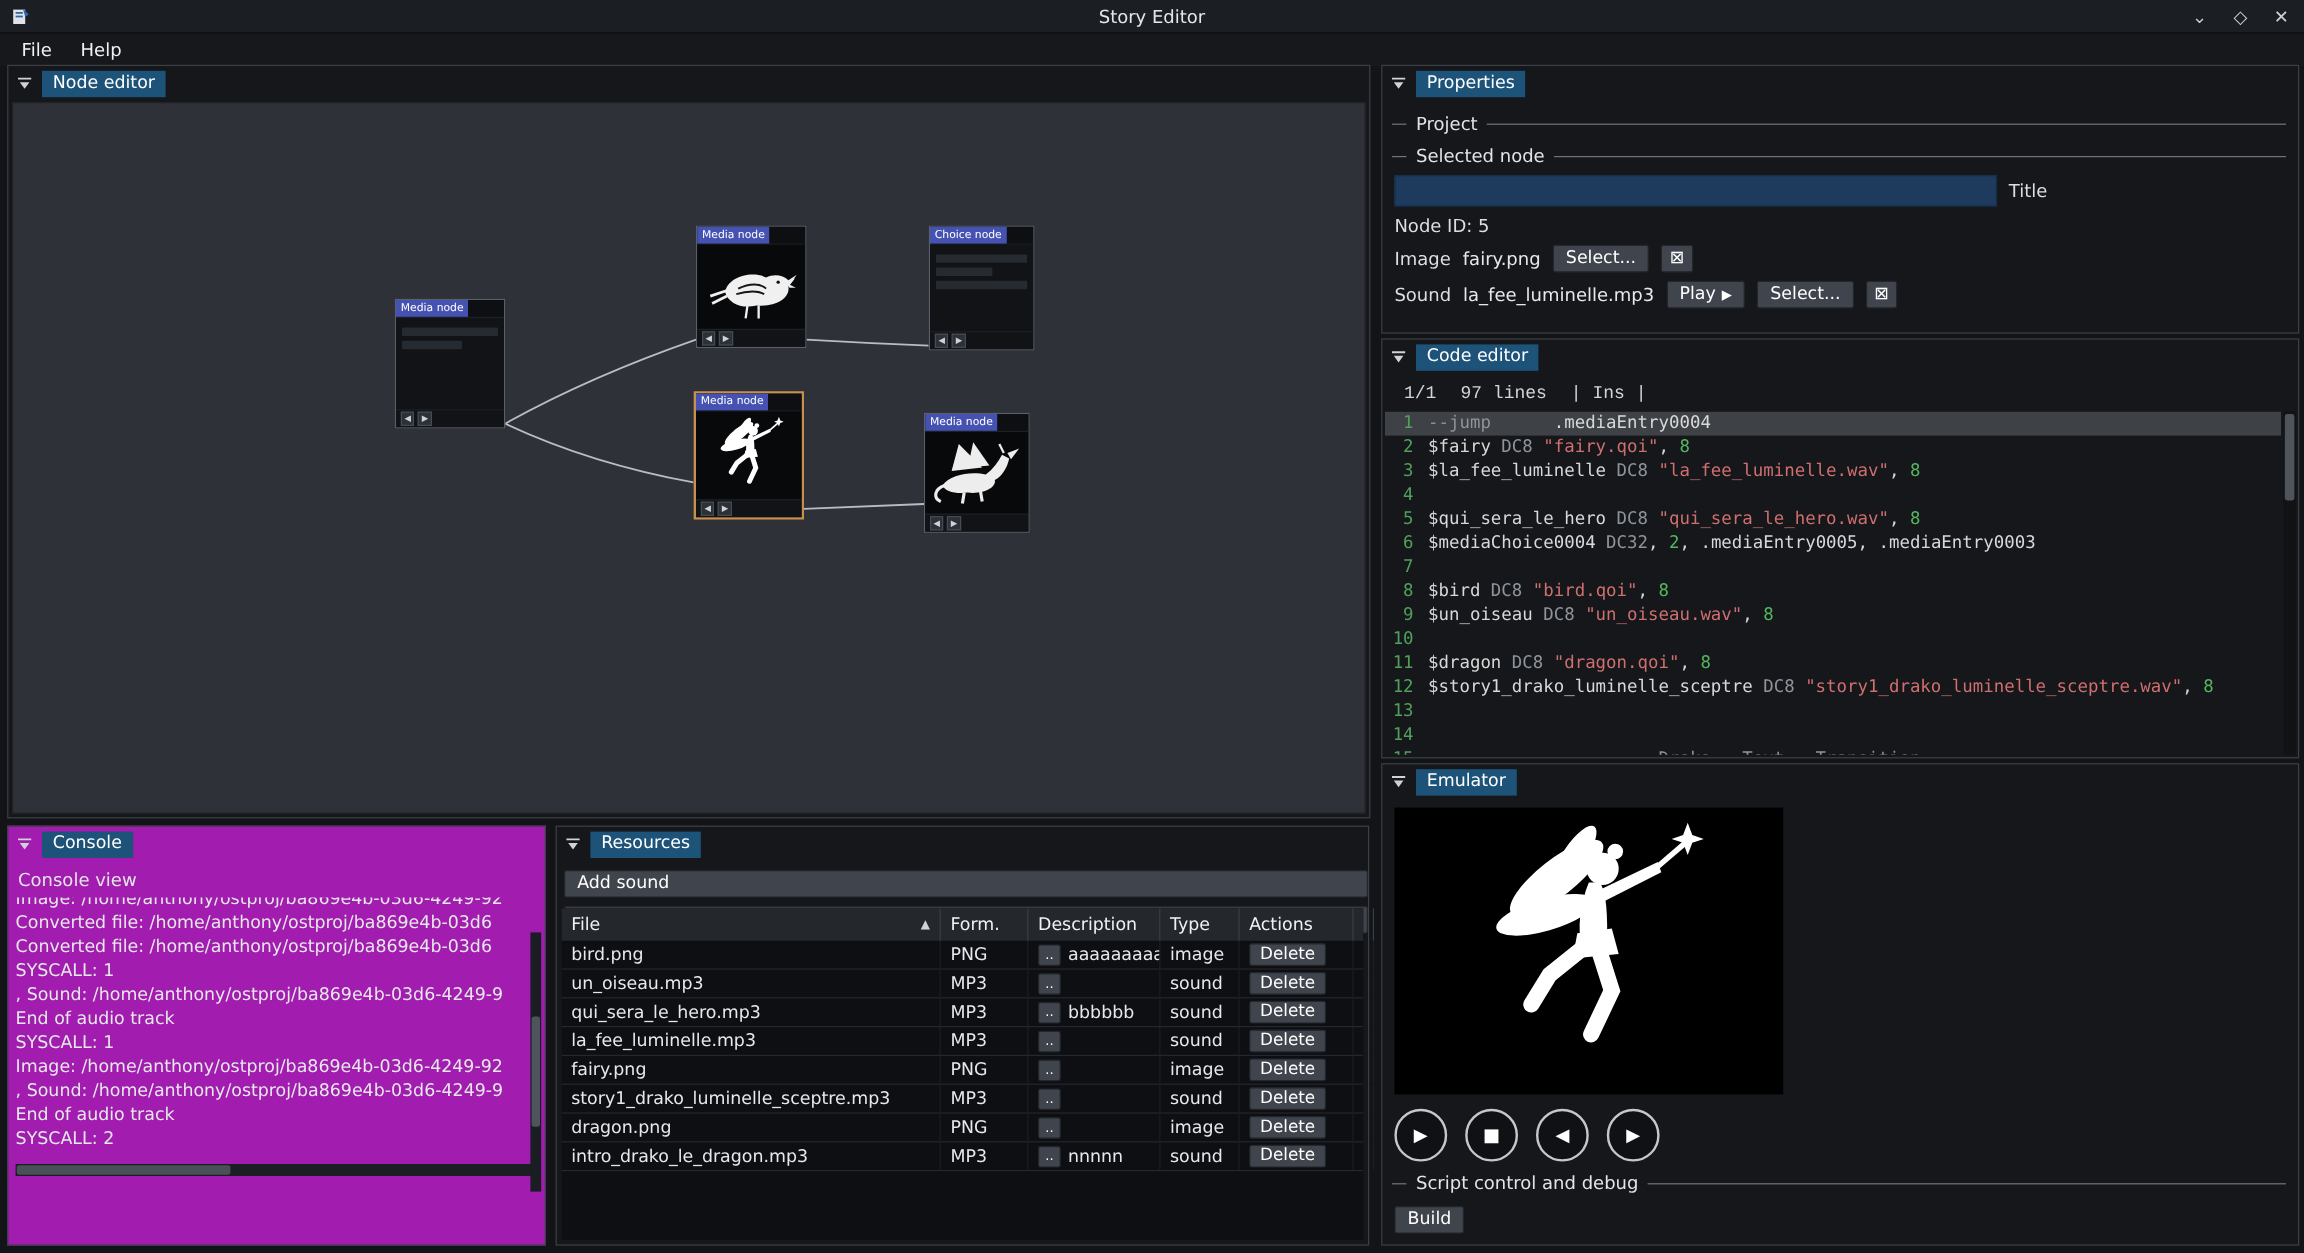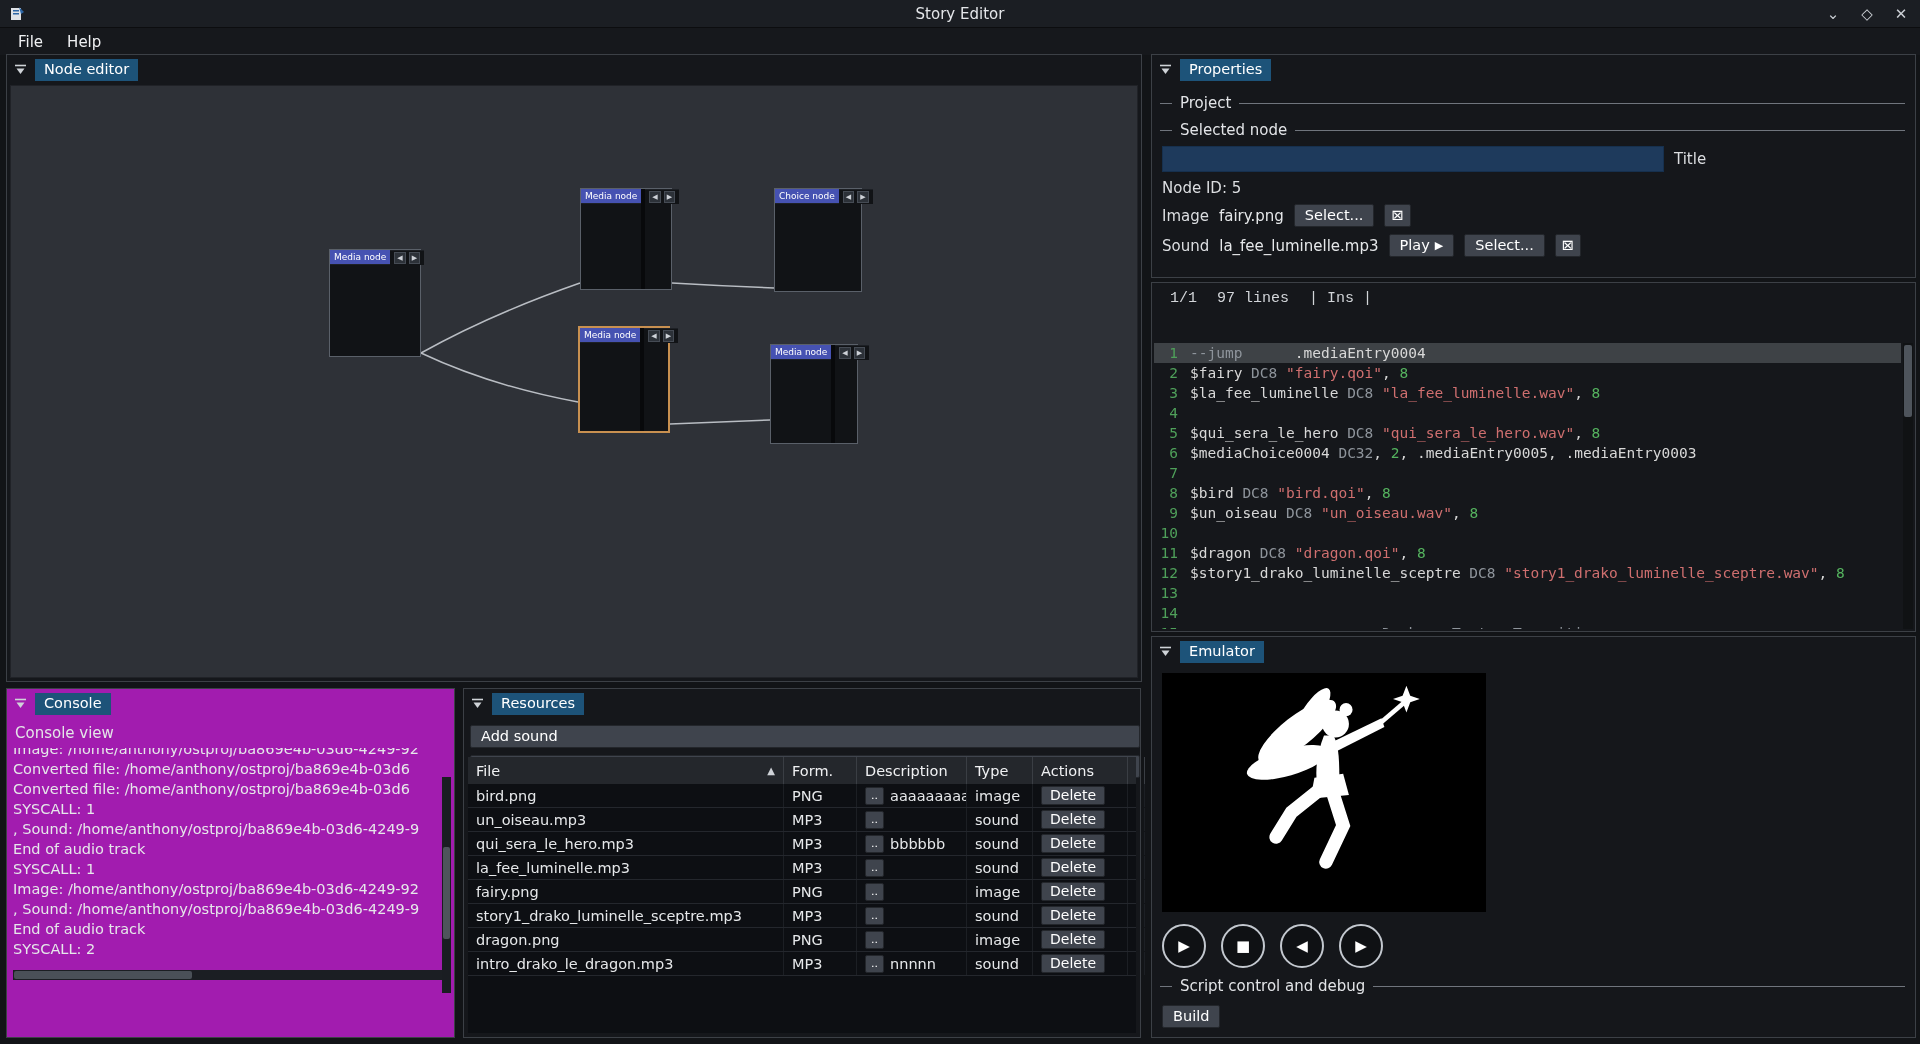--- a/index.html
+++ b/index.html
@@ -23,21 +23,21 @@
   .colbtn { display:inline-flex; width:15px; height:14px; align-items:center; justify-content:center;}
   .chip { background:#1d5379; color:#fff; padding:2px 9px 3px; font-size:14.5px; line-height:17px;}
   .group { display:flex; align-items:center; gap:8px; margin:9px 10px 0 8px; font-size:15px; color:#e2e4e7;}
   .group::before { content:""; width:12px; height:1px; background:#70757d;}
   .group::after  { content:""; flex:1; height:1px; background:#70757d;}
   .btn { display:inline-flex; align-items:center; gap:5px; background:#3f444d; border:1px solid #23262b; color:#fff; font-size:14.5px; padding:2px 10px 3px; border-radius:2px; cursor:default;}
   .btn.sq { padding:2px 6px 3px;}
   
   .ncanvas { position:absolute; top:30px; left:3px; right:3px; bottom:3px; background:#2e3137; border:1px solid #202227; overflow:hidden;}
   .edges { position:absolute; left:0; top:0;}
-  .node { position:absolute; background:#111316; border:1px solid #5a6069; display:flex; justify-content:space-between;}
+  .node { position:absolute; background:#111316; border:1px solid #5a6069; display:flex; flex-direction:column;justify-content:space-between;}
   .node.selected { border:2px solid #c89050;}
   .nhead { height:15px; background:#0d0f12; border-bottom:1px solid #1d2025; display:flex;}
   .nchip { background:#4652b2; color:#fff; font-size:9px; line-height:14px; padding:0 4px; white-space:nowrap; overflow:hidden;}
   .nbody { flex:1; background:#08090b; display:flex; align-items:center; justify-content:center; overflow:hidden; padding:2px;}
   .nbody.plain { background:#111316; display:block; padding:4px 0;}
   .nbar { height:7px; background:#262a31; margin:4px 5px; border-radius:1px;}
   .nbar.short { width:55%;}
   .nfoot { height:15px; border-top:1px solid #1d2025; display:flex; align-items:center; gap:3px; padding:0 4px; background:#111316;}
   .tbtn { font-size:7px; line-height:10px; padding:0 2px; background:#2c3138; border:1px solid #454b54; color:#ced2d8;}
   .nimg { display:block;}
@@ -287,20 +287,28 @@
     <span class="btn">
         <span>Select...</span>
       </span>
     <span class="btn sq">
         <span>⊠</span>
       </span>
   </div>
 </div>
 
 <div class="panel" style="left:1151px;top:282px;width:765px;height:350px">
+  <div class="phead">
+    <span class="colbtn">
+        <svg width="13" height="12">
+          <use href="#collapse-glyph"></use>
+        </svg>
+      </span>
+    <span class="chip">Code editor</span>
+  </div>
   <div class="status">
     <span>1/1</span>
     <span>97 lines</span>
     <span>| Ins |</span>
   </div>
   <div class="code">
     <div class="cl sel"><span class="ln">1</span><span class="tok c">--jump      </span><span class="tok r">.mediaEntry0004</span></div>
     <div class="cl"><span class="ln">2</span><span class="tok v">$fairy </span><span class="tok k">DC8 </span><span class="tok s">"fairy.qoi"</span><span class="tok p">, </span><span class="tok n">8</span></div>
     <div class="cl"><span class="ln">3</span><span class="tok v">$la_fee_luminelle </span><span class="tok k">DC8 </span><span class="tok s">"la_fee_luminelle.wav"</span><span class="tok p">, </span><span class="tok n">8</span></div>
     <div class="cl"><span class="ln">4</span></div>

